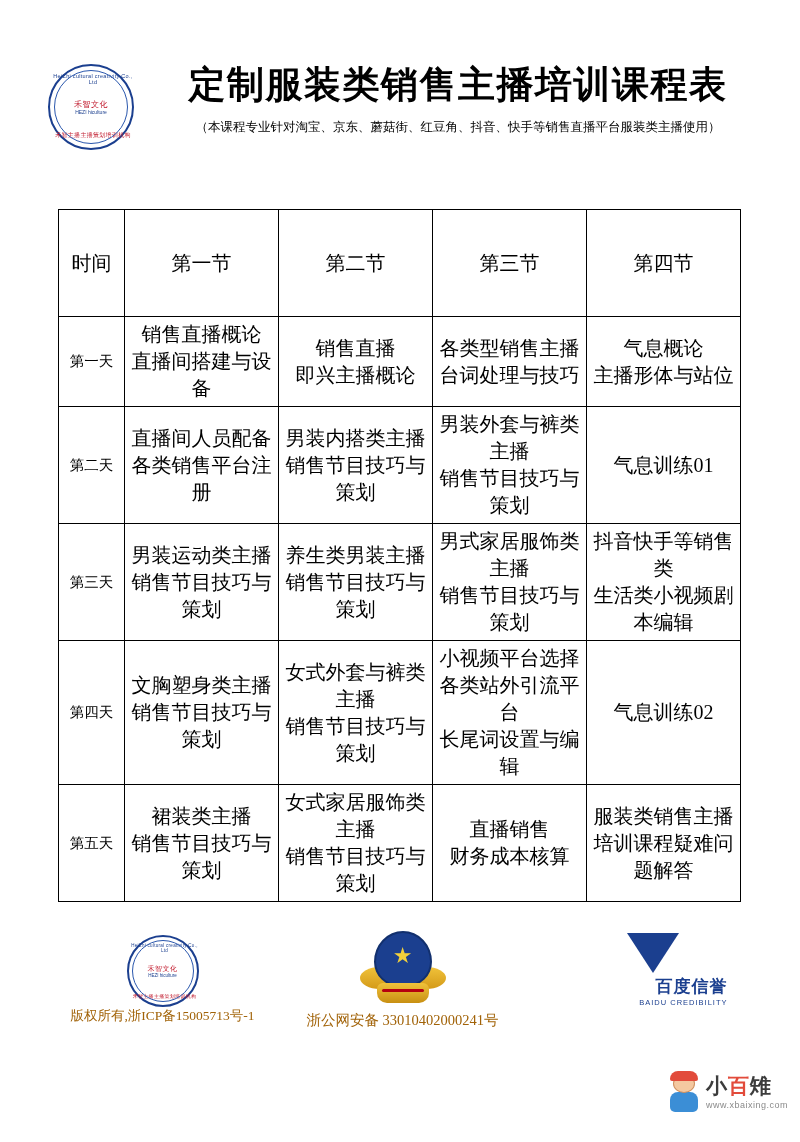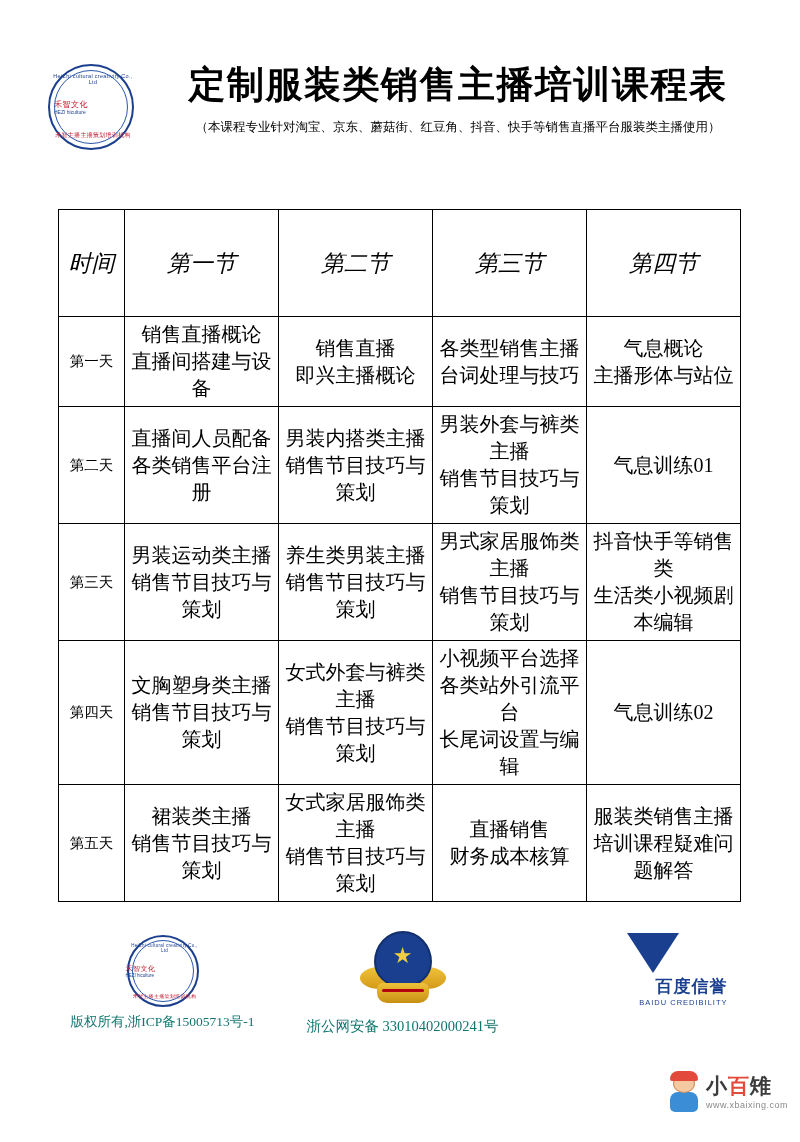--- a/index.html
+++ b/index.html
@@ -53,21 +53,21 @@
     right: 4px;
     bottom: 4px;
     border-radius: 50%;
     border: 1px solid #2a57ad;
   }
   .seal-inner {
     position: absolute;
     left: 50%;
     top: 50%;
     transform: translate(-50%, -50%);
-    text-align: left;
+    text-align: center;
     width: 74px;
   }
   .seal-cn {
     font-size: 8px;
     color: #c0172a;
     line-height: 9px;
     letter-spacing: 0.5px;
     font-family: "Liberation Sans", sans-serif;
   }
   .seal-en {
@@ -138,22 +138,21 @@
     border: 1px solid #000000;
     text-align: center;
     vertical-align: middle;
     font-size: 20px;
     line-height: 27px;
     padding: 4px 2px;
     font-weight: normal;
   }
   table.schedule thead th {
     height: 98px;
-    font-size: 23px;
-    font-style: italic;
+    font-size: 20px;
   }
   table.schedule tbody td.daycell {
     font-size: 14.5px;
     width: 66px;
   }
   .col-day { width: 66px; }
   .col-s   { width: 154px; }
   .cellline { display: block; }
 
   
@@ -167,22 +166,21 @@
   .foot-item {
     position: absolute;
     text-align: center;
   }
   .foot-1 { left: 55px; top: 10px; width: 215px; }
   .foot-2 { left: 295px; top: 6px; width: 215px; }
   .foot-3 { left: 545px; top: 8px; width: 215px; }
 
   .foot-caption {
     font-size: 13.5px;
-    color: #0f766e;
-    margin-top: 6px;
+    color: #a16207;
     white-space: nowrap;
   }
   .foot-caption.bold {
     font-weight: normal;
     font-size: 14.5px;
   }
 
   .mini-seal {
     width: 72px;
     height: 72px;

